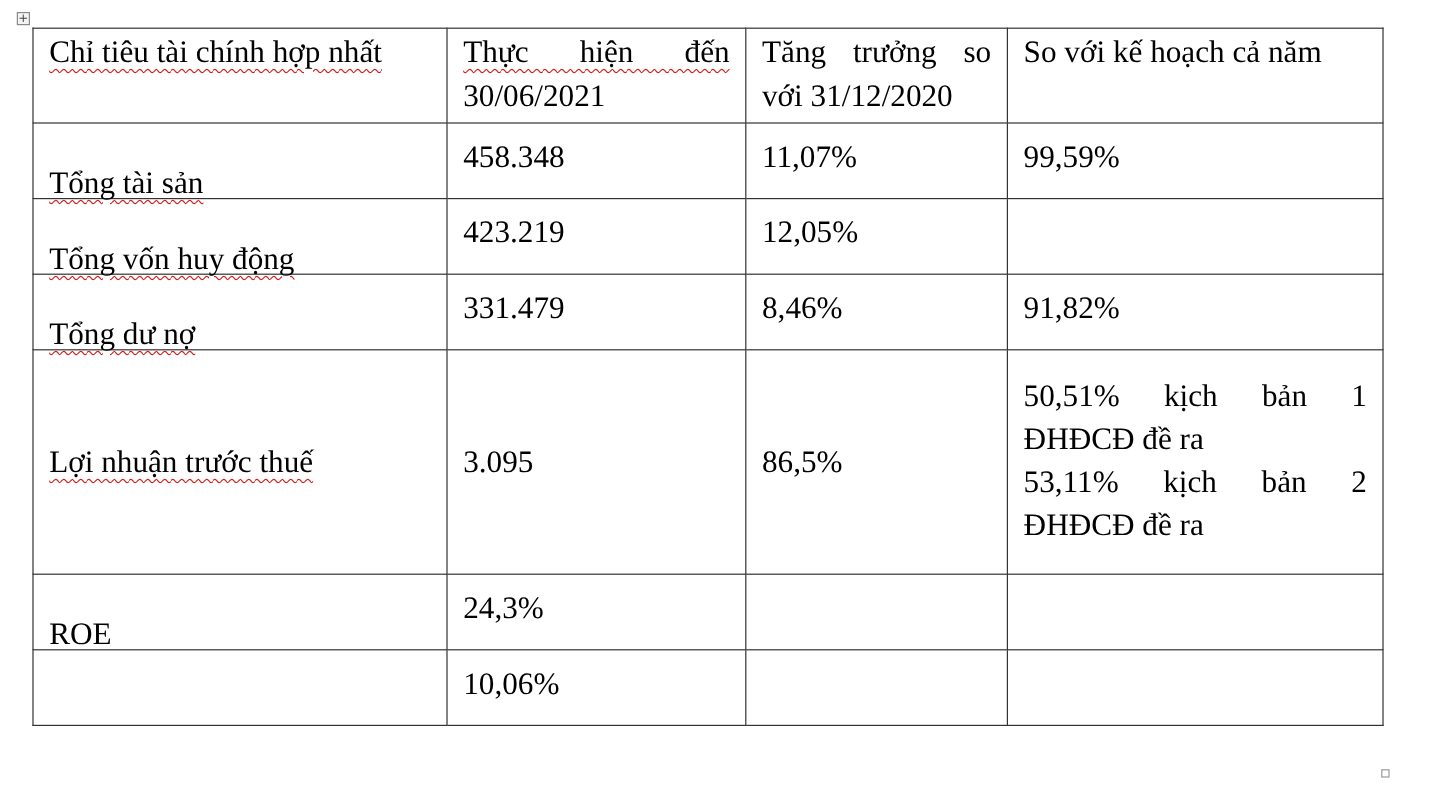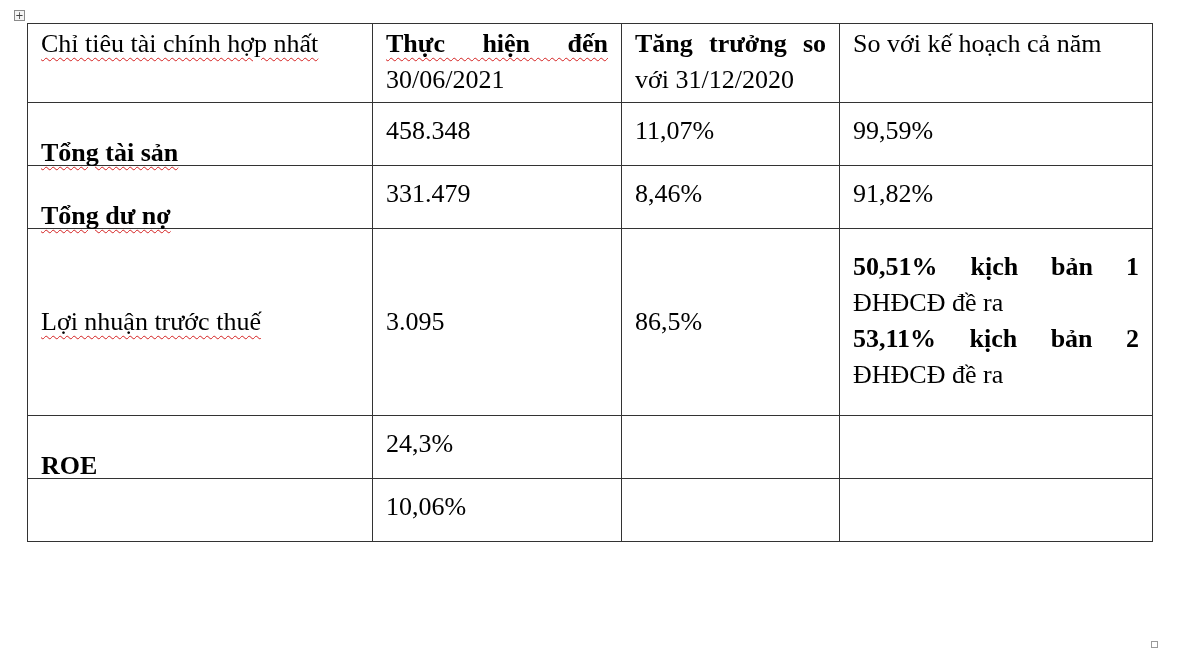--- a/index.html
+++ b/index.html
@@ -11,26 +11,26 @@
                  font-family: "DejaVu Sans", sans-serif; }
   .resize-handle { position: absolute; left: 1151px; top: 641px; width: 7px; height: 7px;
                    border: 1px solid #9a9a9a; background: #fff; box-sizing: border-box; }
   table { position: absolute; left: 27px; top: 23px; border-collapse: collapse;
           table-layout: fixed; width: 1125px; }
   td { border: 1.5px solid #333; padding: 0 13px; font-size: 26px; line-height: 36px;
        vertical-align: top; }
   col.c1 { width: 345px; } col.c2 { width: 249px; } col.c3 { width: 218px; } col.c4 { width: 313px; }
   tr.hdr td { height: 76px; padding-top: 2px; }
   tr.r td { height: 52px; }
-  tr.r td.lbl { vertical-align: bottom; padding-bottom: 0; font-weight: bold; }
+  tr.r td.lbl { vertical-align: bottom; padding-bottom: 0; }
   tr.r td.lbl span { position: relative; top: 6px; }
   tr.r td.val { padding-top: 10px; }
   tr.big td { height: 166px; }
   tr.big td.mid { vertical-align: middle; }
-  .just { text-align: justify; text-align-last: justify; display: block; font-weight: bold; }
+  .just { text-align: justify; text-align-last: justify; display: block; }
   .sq { text-decoration: underline wavy #d42020; text-decoration-thickness: 1px;
         text-underline-offset: 5px; }
 </style>
 </head>
 <body>
 
 <div class="move-handle">+</div>
 
 <table>
   <colgroup>
@@ -53,20 +53,26 @@
     <td><span>So với kế hoạch cả năm</span></td>
   </tr>
 
   <tr class="r">
     <td class="lbl"><span class="sq">Tổng tài sản</span></td>
     <td class="val">458.348</td>
     <td class="val">11,07%</td>
     <td class="val">99,59%</td>
   </tr>
   <tr class="r">
+    <td class="lbl"><span class="sq">Tổng vốn huy động</span></td>
+    <td class="val">423.219</td>
+    <td class="val">12,05%</td>
+    <td class="val"></td>
+  </tr>
+  <tr class="r">
     <td class="lbl"><span class="sq">Tổng dư nợ</span></td>
     <td class="val">331.479</td>
     <td class="val">8,46%</td>
     <td class="val">91,82%</td>
   </tr>
   <tr class="big">
     <td class="mid"><span class="sq">Lợi nhuận trước thuế</span></td>
     <td class="mid">3.095</td>
     <td class="mid">86,5%</td>
     <td style="padding-top:20px;">

